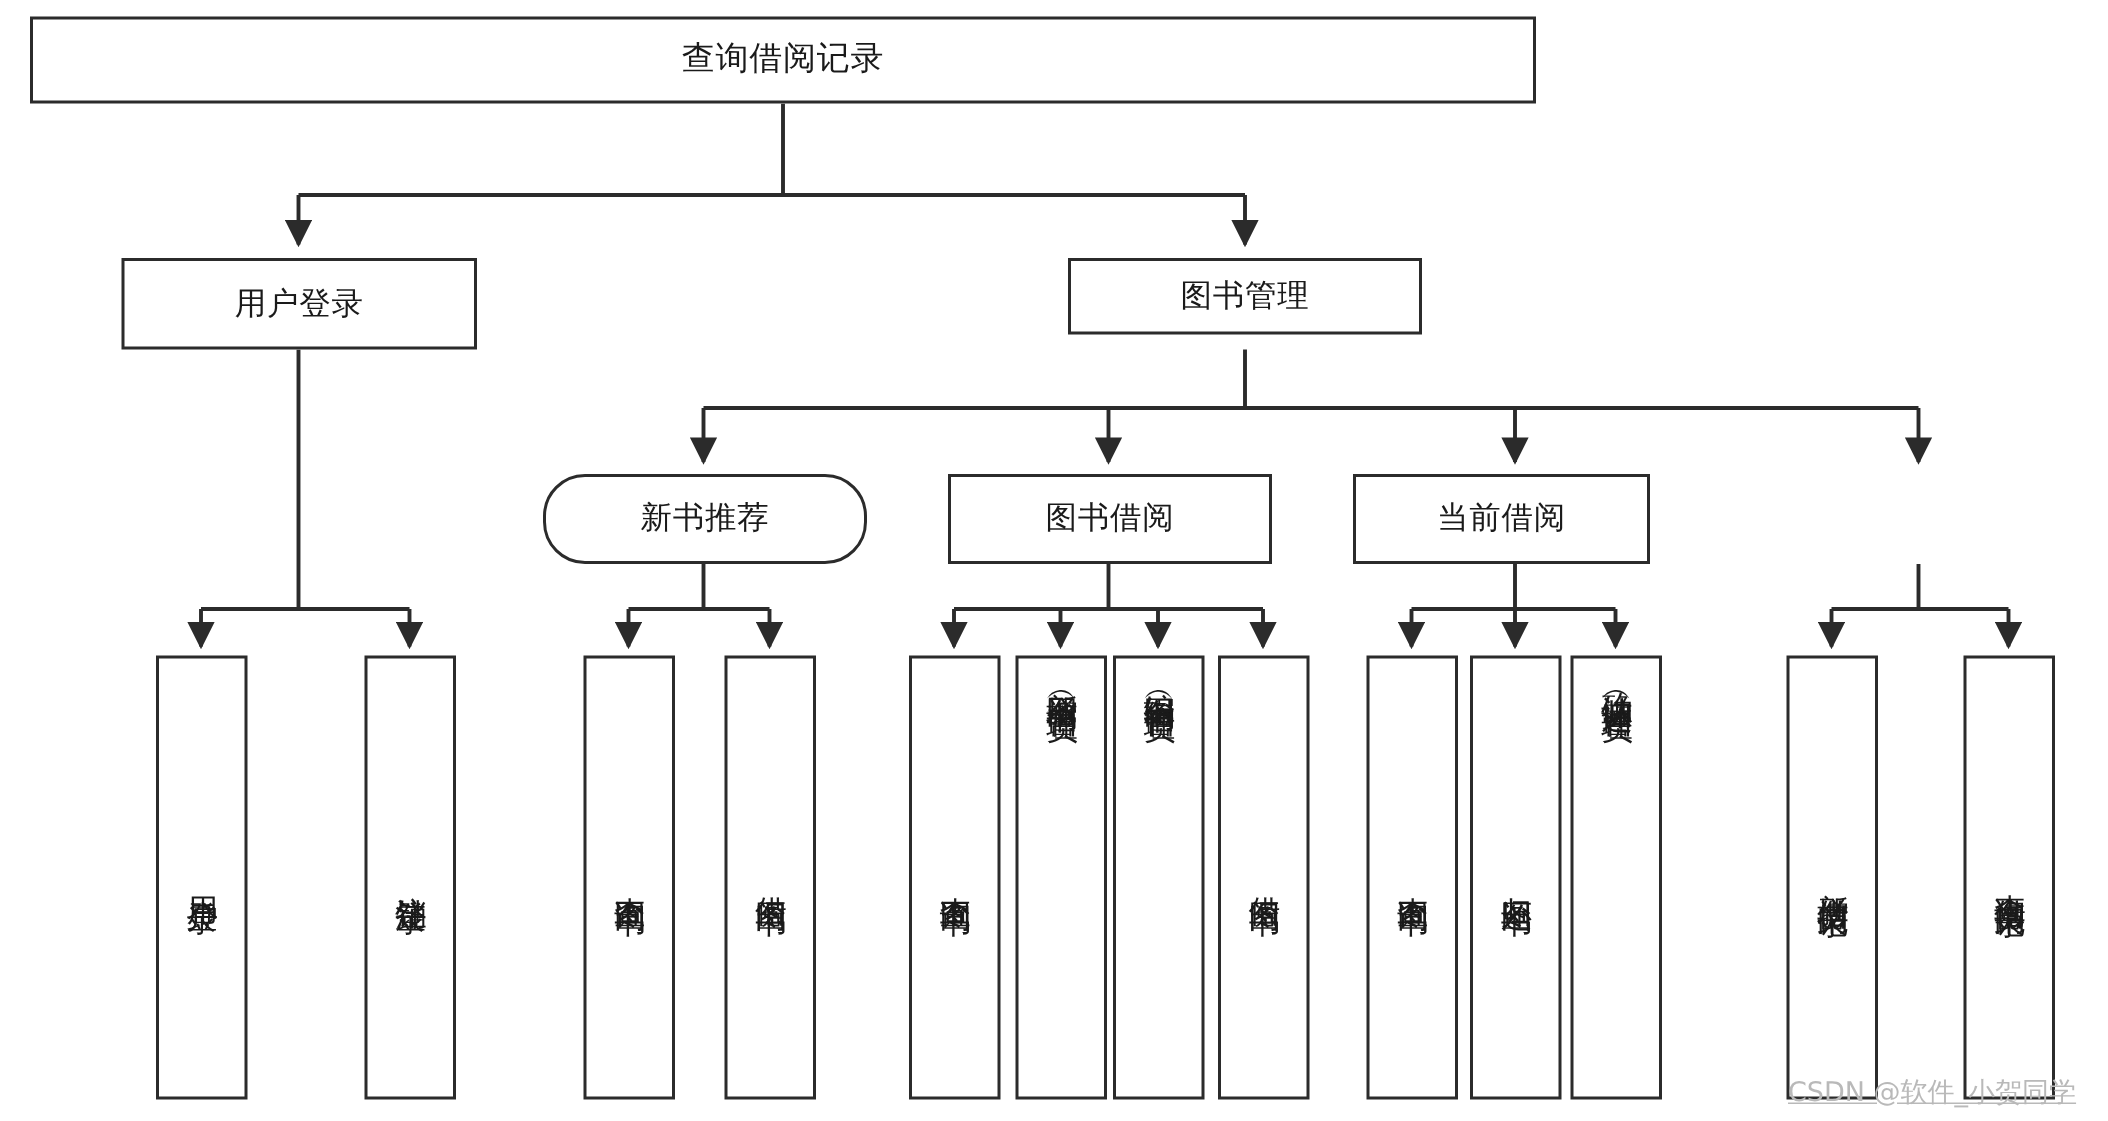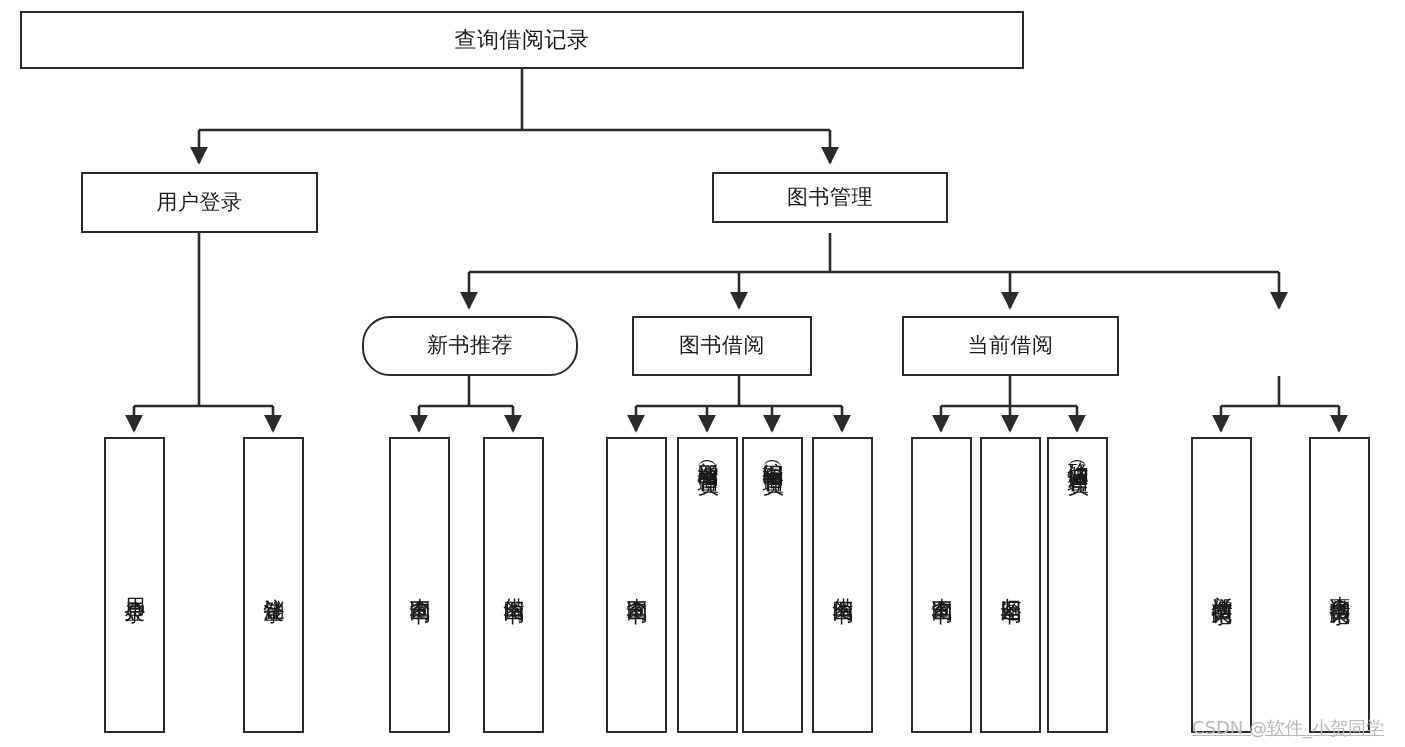--- a/index.html
+++ b/index.html
@@ -135,24 +135,24 @@
   <div class="node h-node" style="left:81px; top:172px; width:237px; height:61px;">
     <span class="lbl">用户登录</span>
   </div>
   <div class="node h-node" style="left:712px; top:172px; width:236px; height:51px;">
     <span class="lbl">图书管理</span>
   </div>
 
   <div class="node h-node" style="left:362px; top:316px; width:216px; height:60px;border-radius:28px;">
     <span class="lbl">新书推荐</span>
   </div>
-  <div class="node h-node" style="left:632px; top:316px; width:180px; height:60px;">
+  <div class="node h-node" style="left:632px; top:316px; width:216px; height:60px;">
     <span class="lbl">图书借阅</span>
   </div>
-  <div class="node h-node" style="left:902px; top:316px; width:217px; height:60px;">
+  <div class="node h-node" style="left:902px; top:316px; width:198px; height:60px;">
     <span class="lbl">当前借阅</span>
   </div>
 
   <div class="node v-node centered" style="left:104px; top:437px; width:61px; height:296px;">
     <span class="lbl">用户登录</span>
   </div>
   <div class="node v-node centered" style="left:243px; top:437px; width:61px; height:296px;">
     <span class="lbl">注销登录</span>
   </div>
 

